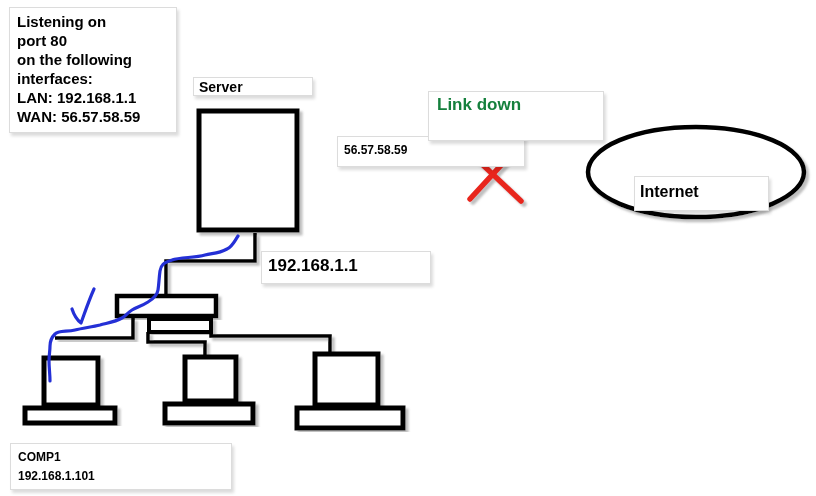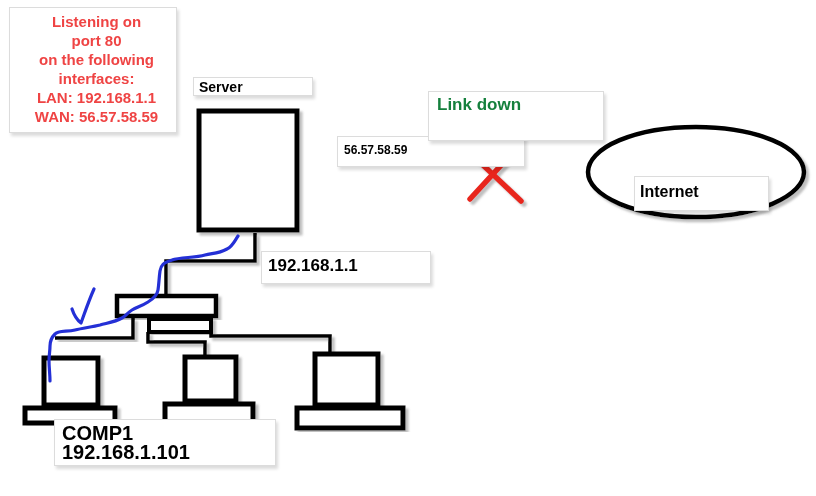--- a/index.html
+++ b/index.html
@@ -8,28 +8,28 @@
     font-family:"Liberation Sans",sans-serif;font-weight:bold;color:#000;
   }
   .canvas svg{position:absolute;left:0;top:0;}
   .lbl{
     position:absolute;background:#ffffff;border:1px solid #dcdcdc;
     box-shadow:2px 3px 3px rgba(0,0,0,0.14);
     white-space:nowrap;box-sizing:border-box;
   }
   .info-box{
     left:9px;top:7px;width:168px;height:126px;
-    color:#ef4444;font-size:15px;line-height:19px;padding:4px 0 0 7px;text-align:center;
+    color:#000000;font-size:15px;line-height:19px;padding:4px 0 0 7px;
   }
   .server-label{left:193px;top:77px;width:120px;height:19px;font-size:14px;line-height:17px;padding:1px 0 0 5px;}
   .wan-ip-label{left:317px;top:136px;width:188px;height:31px;font-size:12px;line-height:20px;padding:3px 0 0 6px;margin-left:20px;}
   .link-down-label{left:428px;top:91px;width:176px;height:50px;color:#15803d;font-size:17px;line-height:20px;padding:3px 0 0 8px;}
   .internet-label{left:634px;top:176px;width:135px;height:35px;font-size:16px;line-height:20px;padding:5px 0 0 5px;}
   .lan-ip-label{left:261px;top:251px;width:170px;height:33px;font-size:17px;line-height:20px;padding:4px 0 0 6px;}
-  .comp1-label{left:10px;top:419px;width:222px;height:47px;font-size:20px;line-height:19px;padding:4px 0 0 7px;margin-left:44px;}
+  .comp1-label{left:10px;top:443px;width:222px;height:47px;font-size:12px;line-height:19px;padding:4px 0 0 7px;}
 </style>
 </head>
 <body>
 
 <div class="canvas">
 
   <svg width="816" height="496" viewBox="0 0 816 496">
     <defs>
       <filter id="ds" x="-20%" y="-20%" width="140%" height="140%">
         <feDropShadow dx="3" dy="3" stdDeviation="1.1" flood-color="#8a8a8a" flood-opacity="0.55"></feDropShadow>

